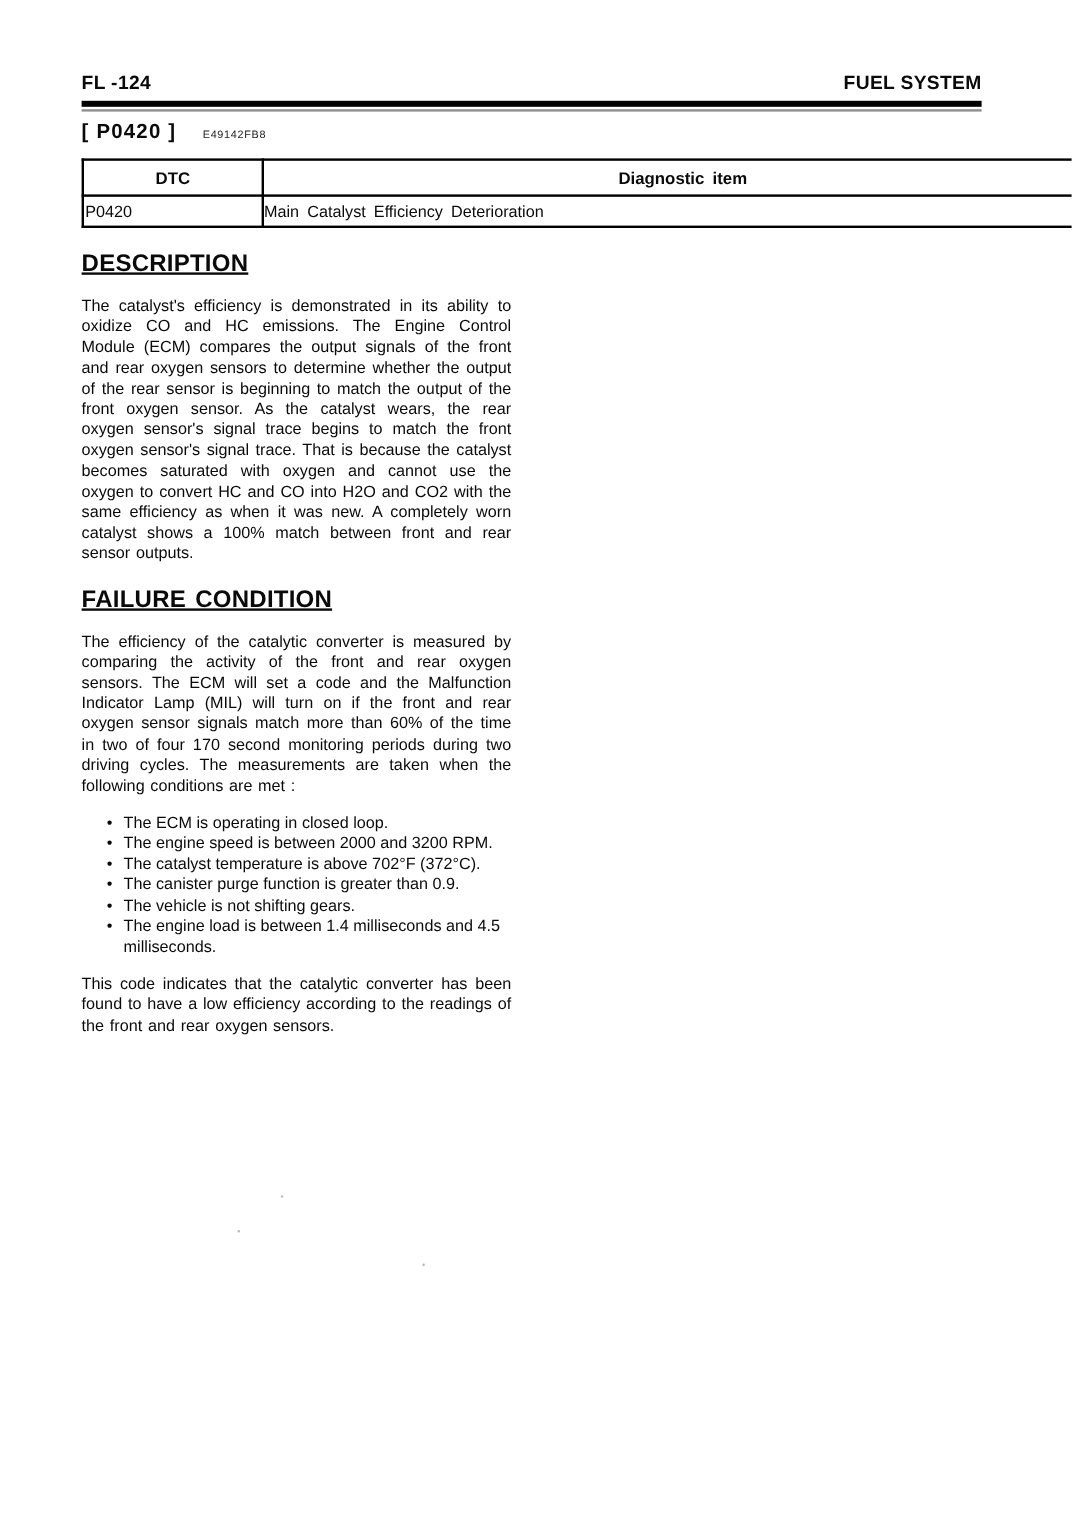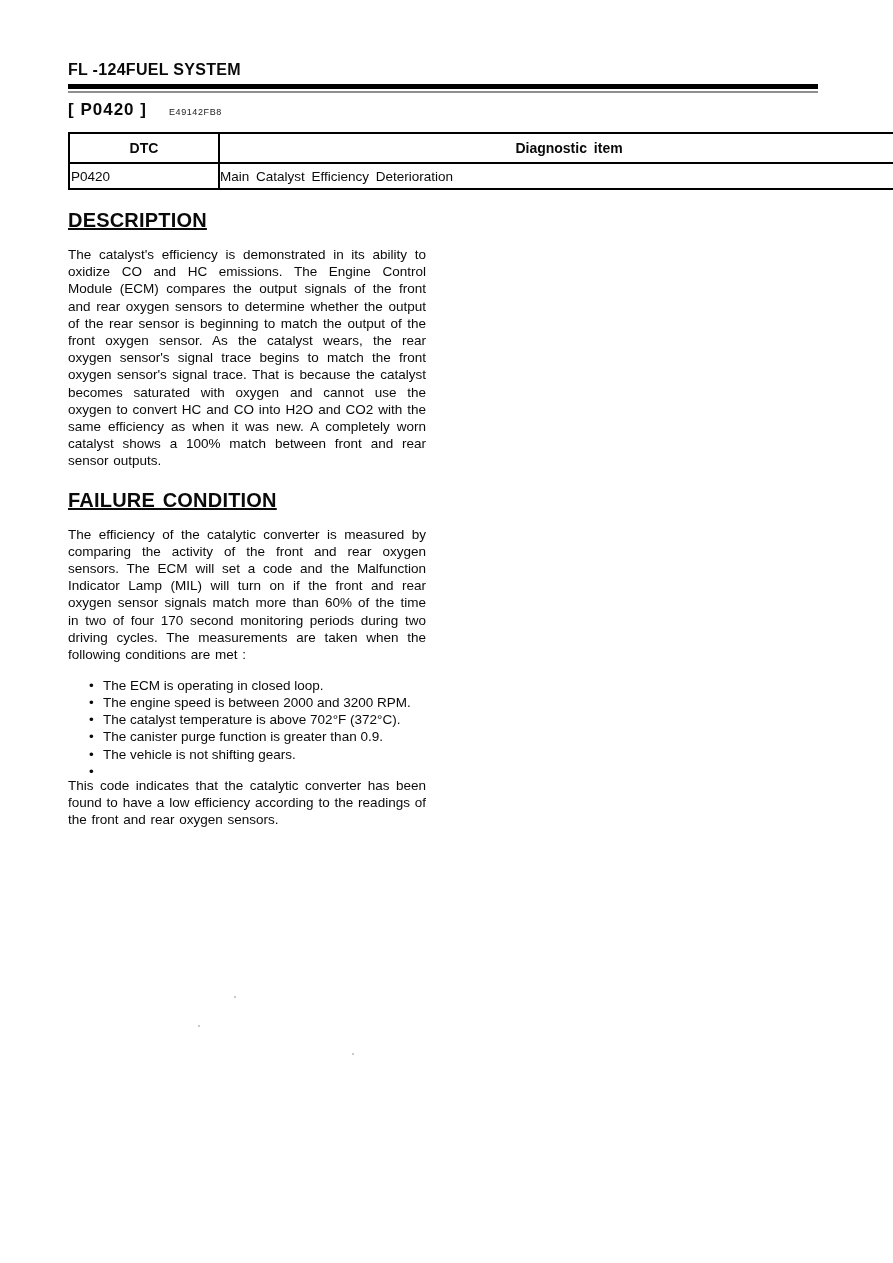--- a/index.html
+++ b/index.html
@@ -17,20 +17,21 @@
   }
   .page-inner {
     position: absolute;
     left: 68px;
     top: 60px;
     width: 750px;
   }
   
   .running-header {
     display: flex;
+    justify-content: space-between;
     align-items: flex-end;
     font-size: 16px;
     font-weight: bold;
     letter-spacing: 0.3px;
     line-height: 20px;
   }
   .header-rule-thick {
     margin-top: 4px;
     height: 5px;
     background: #000000;
@@ -185,20 +186,21 @@
     <li>
       <span class="bullet-dot">•</span>
       <span>The canister purge function is greater than 0.9.</span>
     </li>
     <li>
       <span class="bullet-dot">•</span>
       <span>The vehicle is not shifting gears.</span>
     </li>
     <li>
       <span class="bullet-dot">•</span>
+      <span>The engine load is between 1.4 milliseconds and 4.5 milliseconds.</span>
     </li>
   </ul>
 
   <p class="body-para">This code indicates that the catalytic converter has been found to have a low efficiency according to the readings of the front and rear oxygen sensors.</p>
 
 </div>
 
 <div class="scan-speck speck-1"></div>
 <div class="scan-speck speck-2"></div>
 <div class="scan-speck speck-3"></div>

